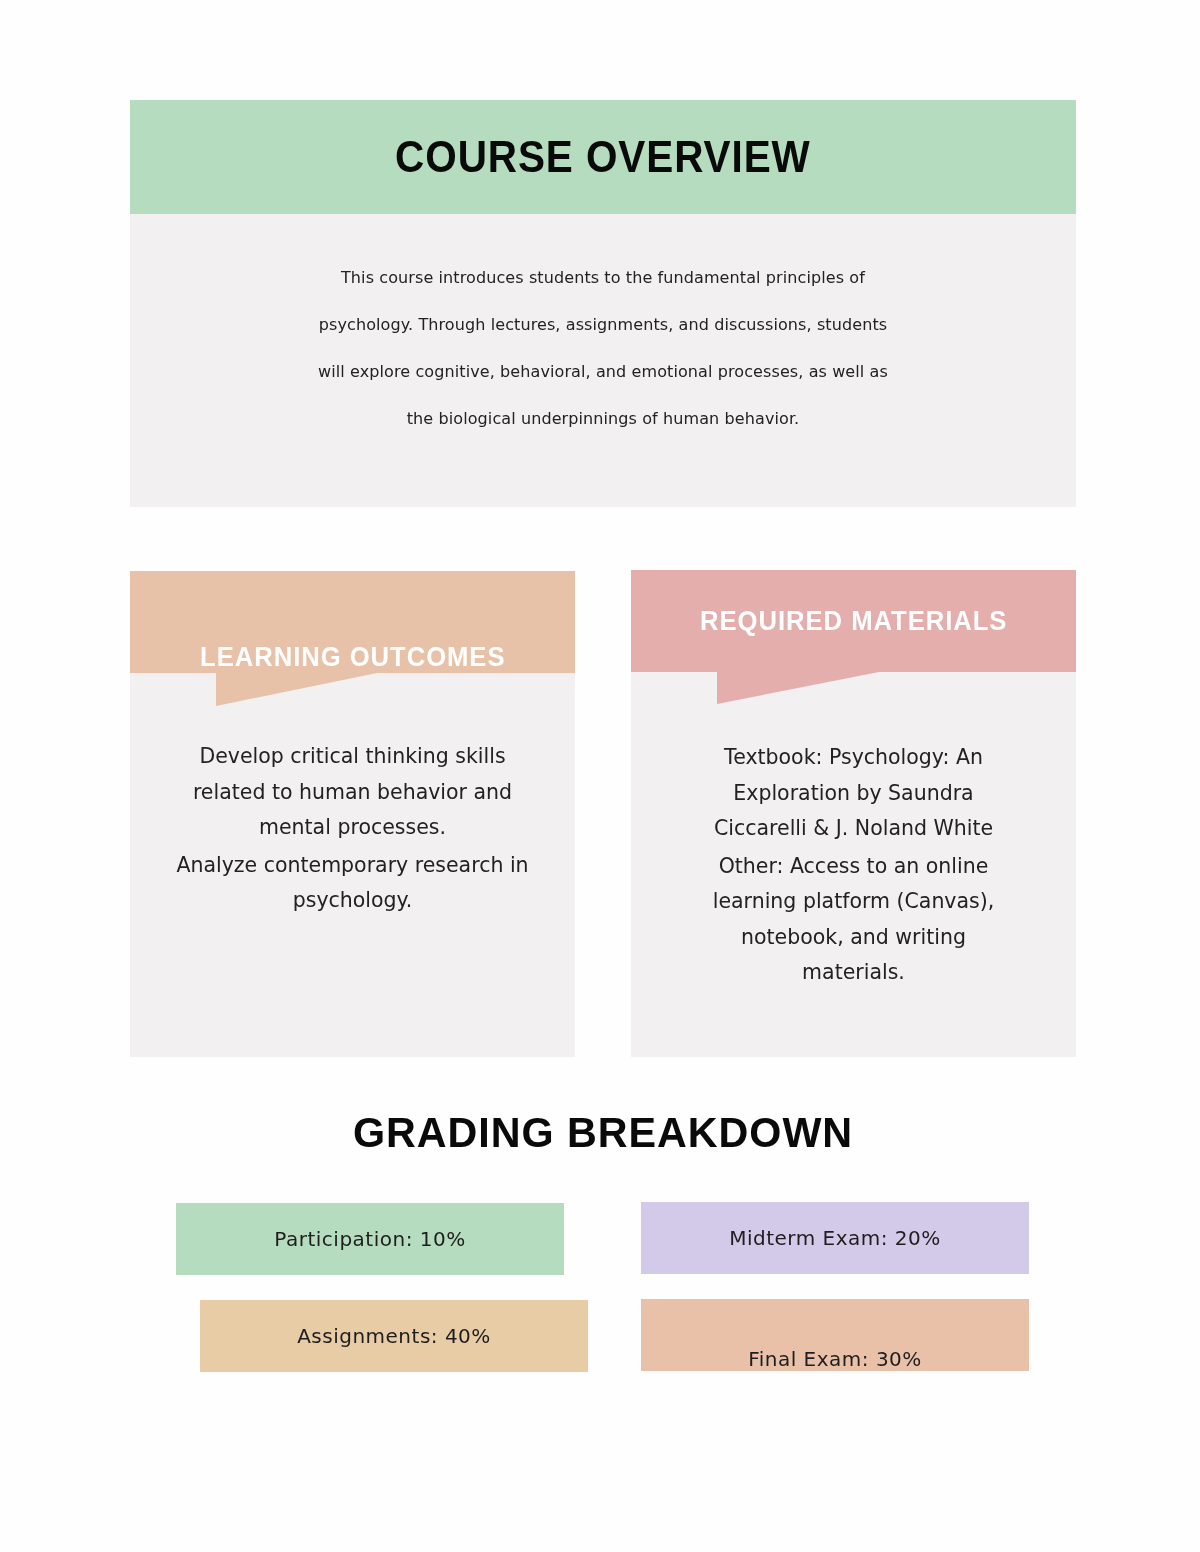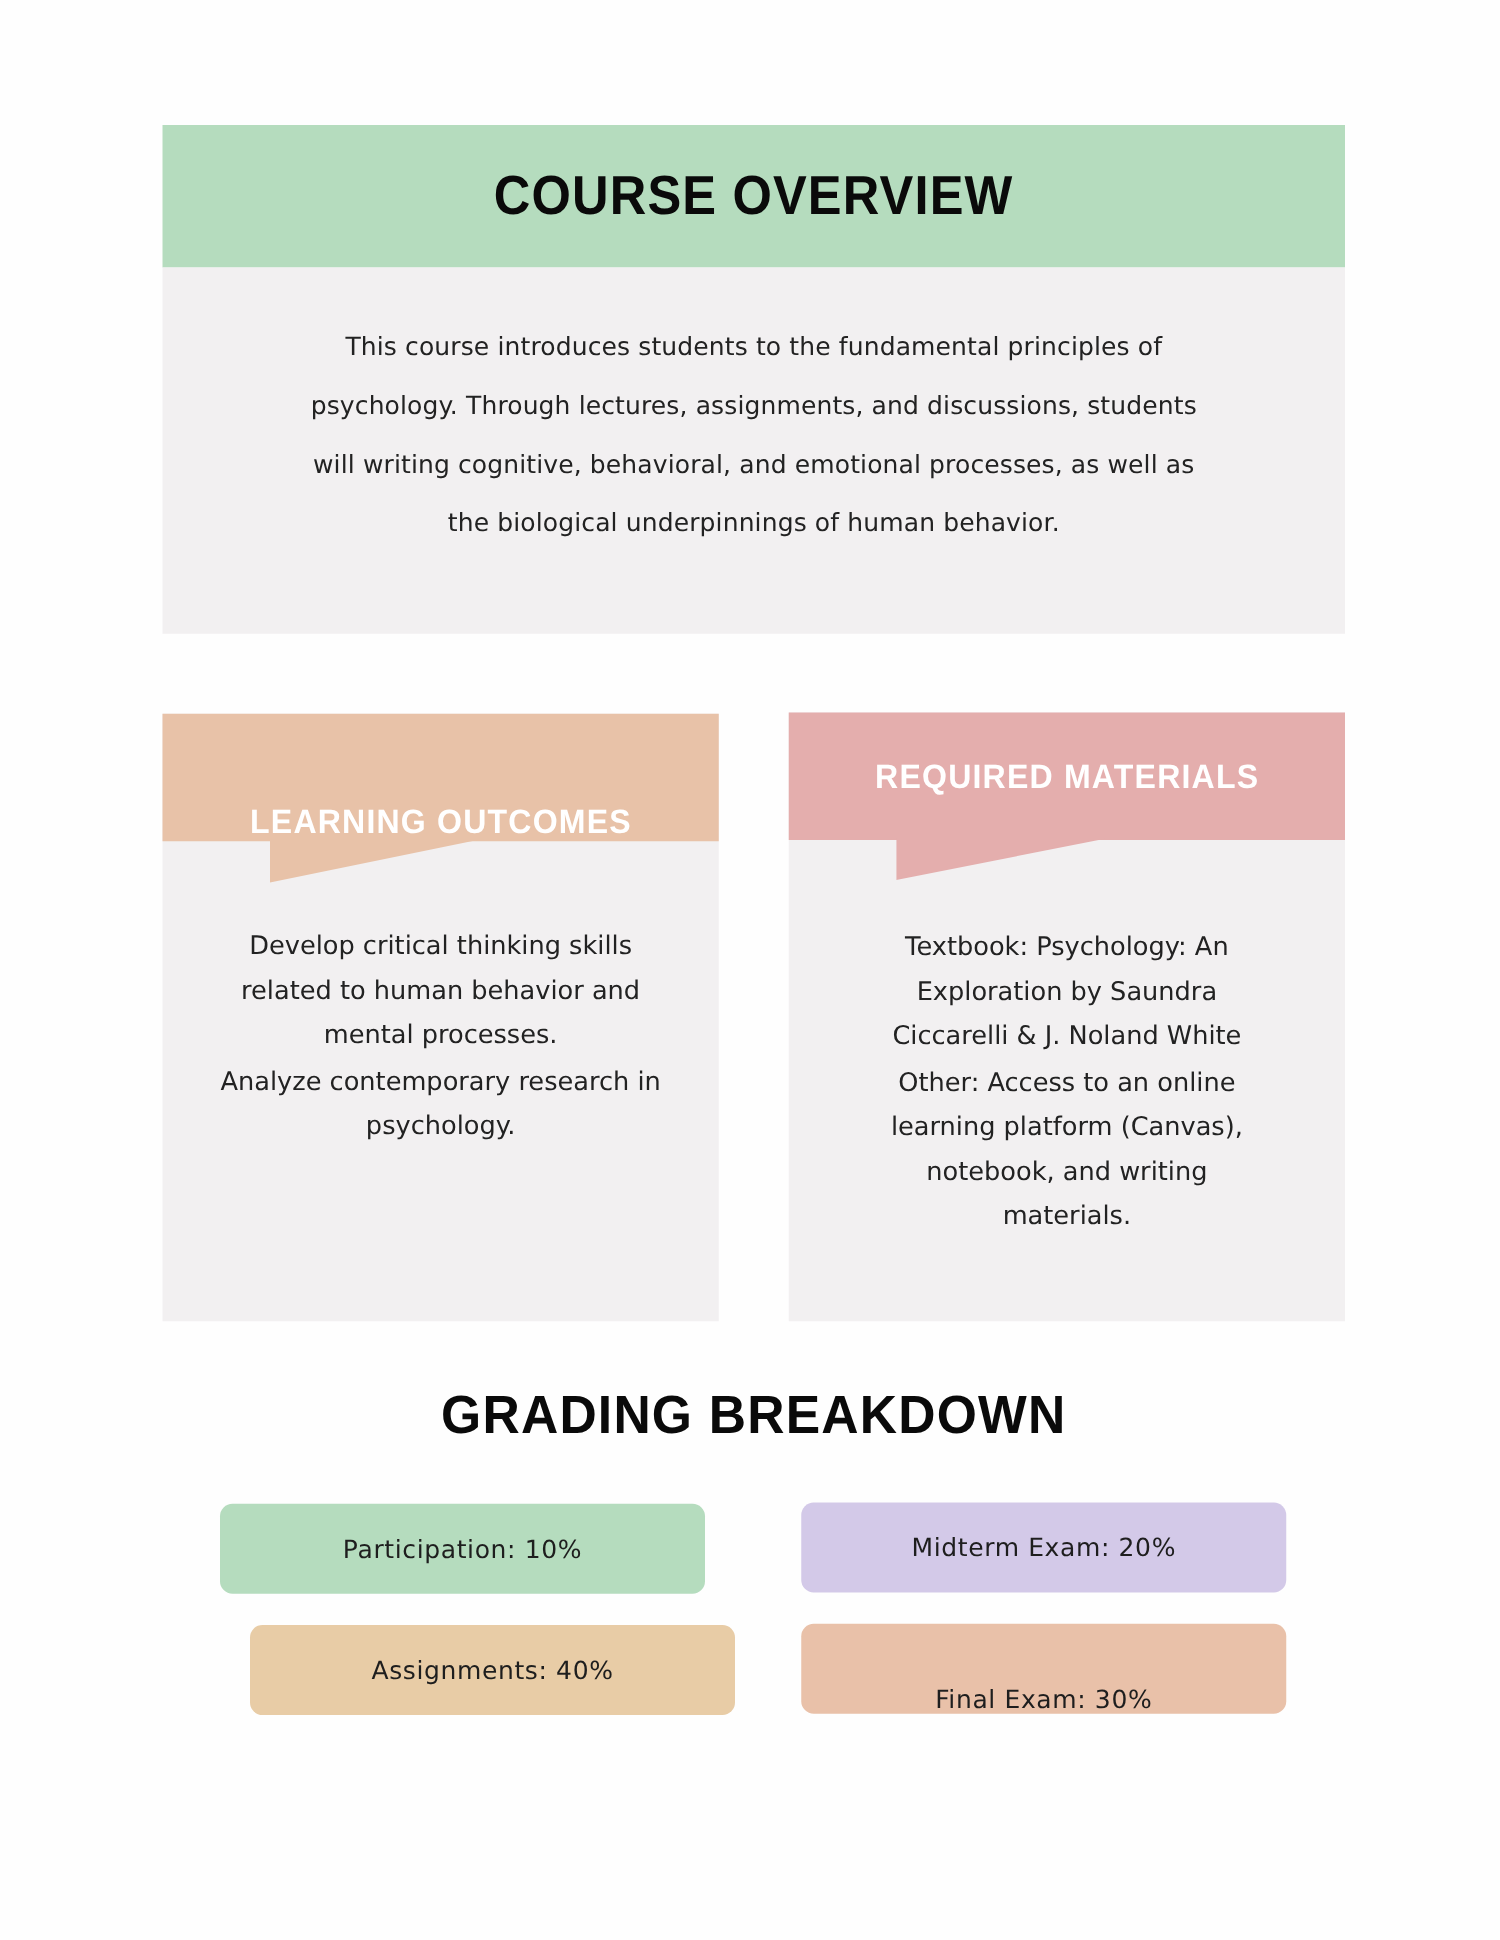--- a/index.html
+++ b/index.html
@@ -17,21 +17,21 @@
     }
     .overview-head h1 {
       margin: 0; font-family: "Liberation Sans", sans-serif; font-weight: 700;
       font-size: 44px; letter-spacing: 1px; color: #0a0a0a; transform: scaleX(0.92);
     }
     .overview-body {
       left: 130px; top: 214px; width: 946px; height: 293px;
       padding: 40px 90px 0 90px; text-align: center;
     }
     .overview-body p {
-      margin: 0; font-size: 20px; line-height: 47px; color: #222;
+      margin: 0; font-size: 16px; line-height: 47px; color: #222;
       letter-spacing: 0.1px;
     }
 
     
     .card { width: 445px; }
     .card-head {
       position: absolute; left: 0; top: 0; width: 100%; height: 102px;
       display: flex; align-items: center; justify-content: center;
     }
     .card-head h2 {
@@ -52,35 +52,35 @@
     .grading-title {
       left: 0; top: 1108px; width: 1206px; text-align: center;
     }
     .grading-title h1 {
       margin: 0; font-family: "Liberation Sans", sans-serif; font-weight: 700;
       font-size: 43px; color: #0a0a0a; letter-spacing: 1px; transform: scaleX(0.96);
     }
     .grade {
       width: 388px; height: 72px;
       display: flex; align-items: center; justify-content: center;
-      font-size: 20px; color: #1e1e1e; letter-spacing: 0.5px; border-radius: 10px;
+      font-size: 20px; color: #1e1e1e; letter-spacing: 0.5px;
     }
   </style>
 </head>
 <body>
 
 <section>
   <div class="abs overview-head" style="background:#B5DCBE;">
     <h1>COURSE OVERVIEW</h1>
   </div>
   <div class="abs overview-body" style="background:#F2F0F1;">
     <p>
       <span>This course introduces students to the fundamental principles of</span><br>
       <span>psychology. Through lectures, assignments, and discussions, students</span><br>
-      <span>will writing cognitive, behavioral, and emotional processes, as well as</span><br>
+      <span>will explore cognitive, behavioral, and emotional processes, as well as</span><br>
       <span>the biological underpinnings of human behavior.</span>
     </p>
   </div>
 </section>
 
 <section class="abs card" style="left:130px; top:571px; height:486px; background:#F2F0F1;">
   <div class="card-head" style="background:#E8C2A8;align-items:flex-end;">
     <h2>LEARNING OUTCOMES</h2>
   </div>
   <svg class="card-notch" width="170" height="36" viewBox="0 0 170 36">

